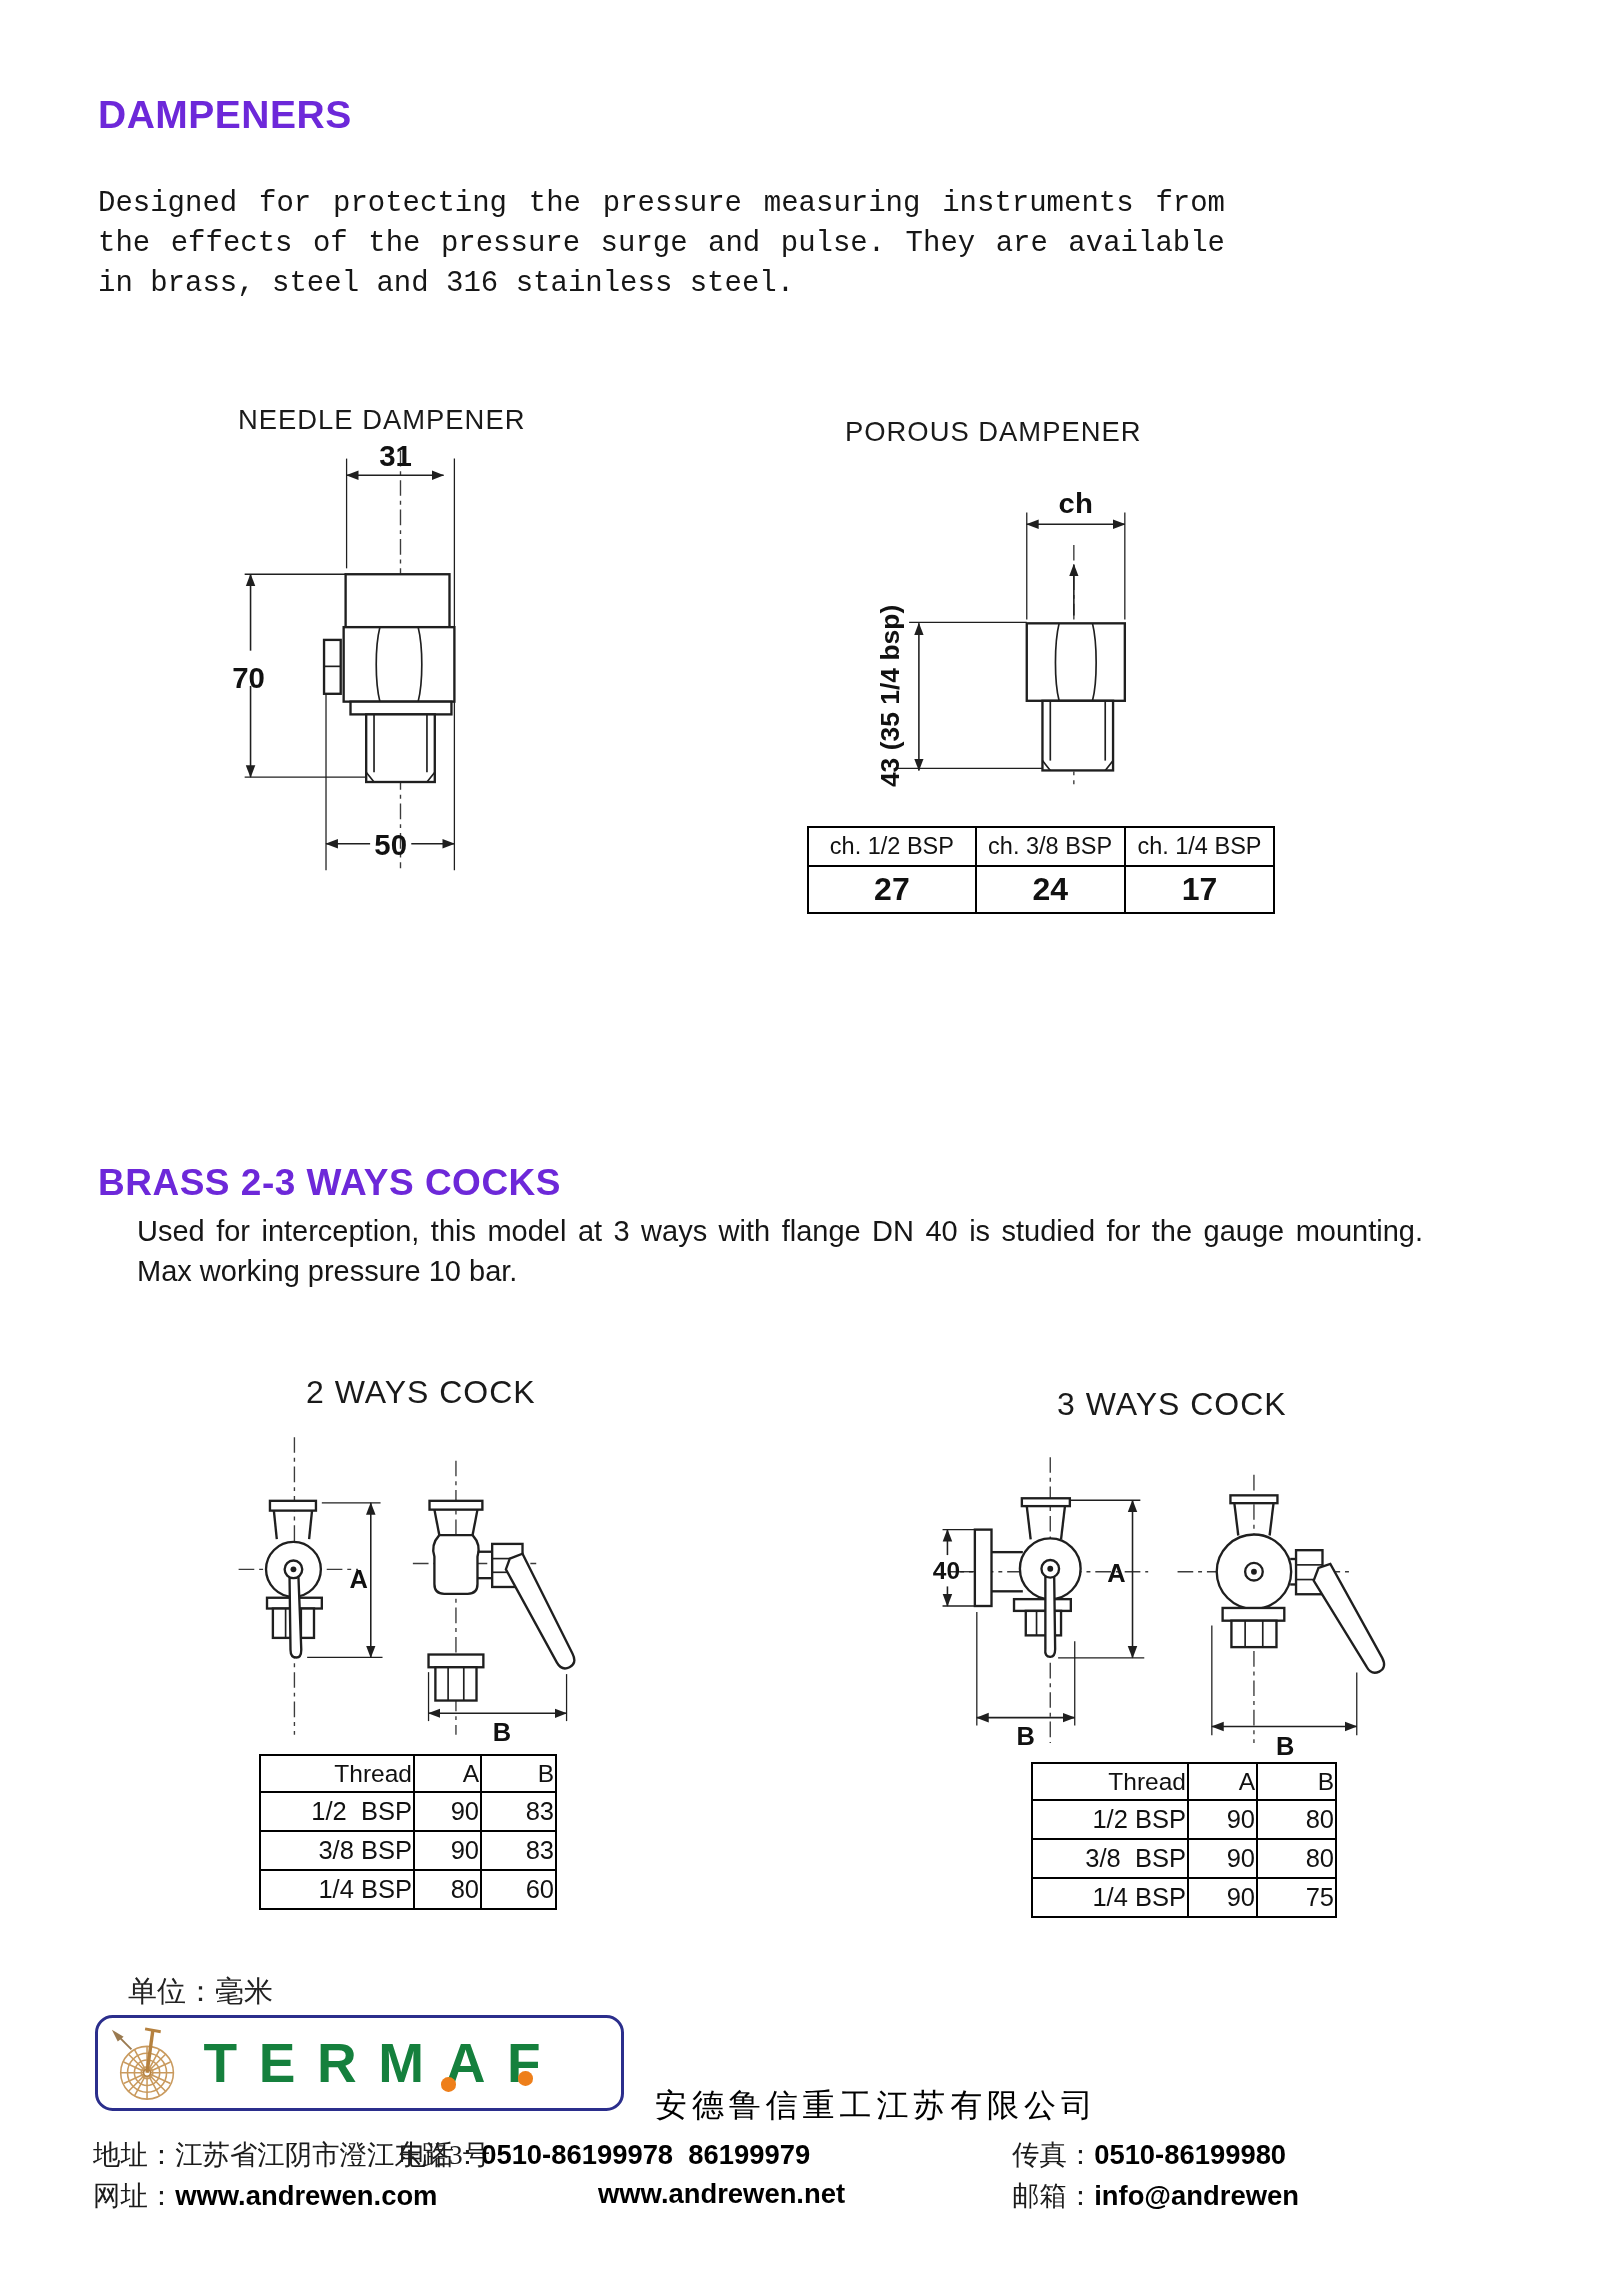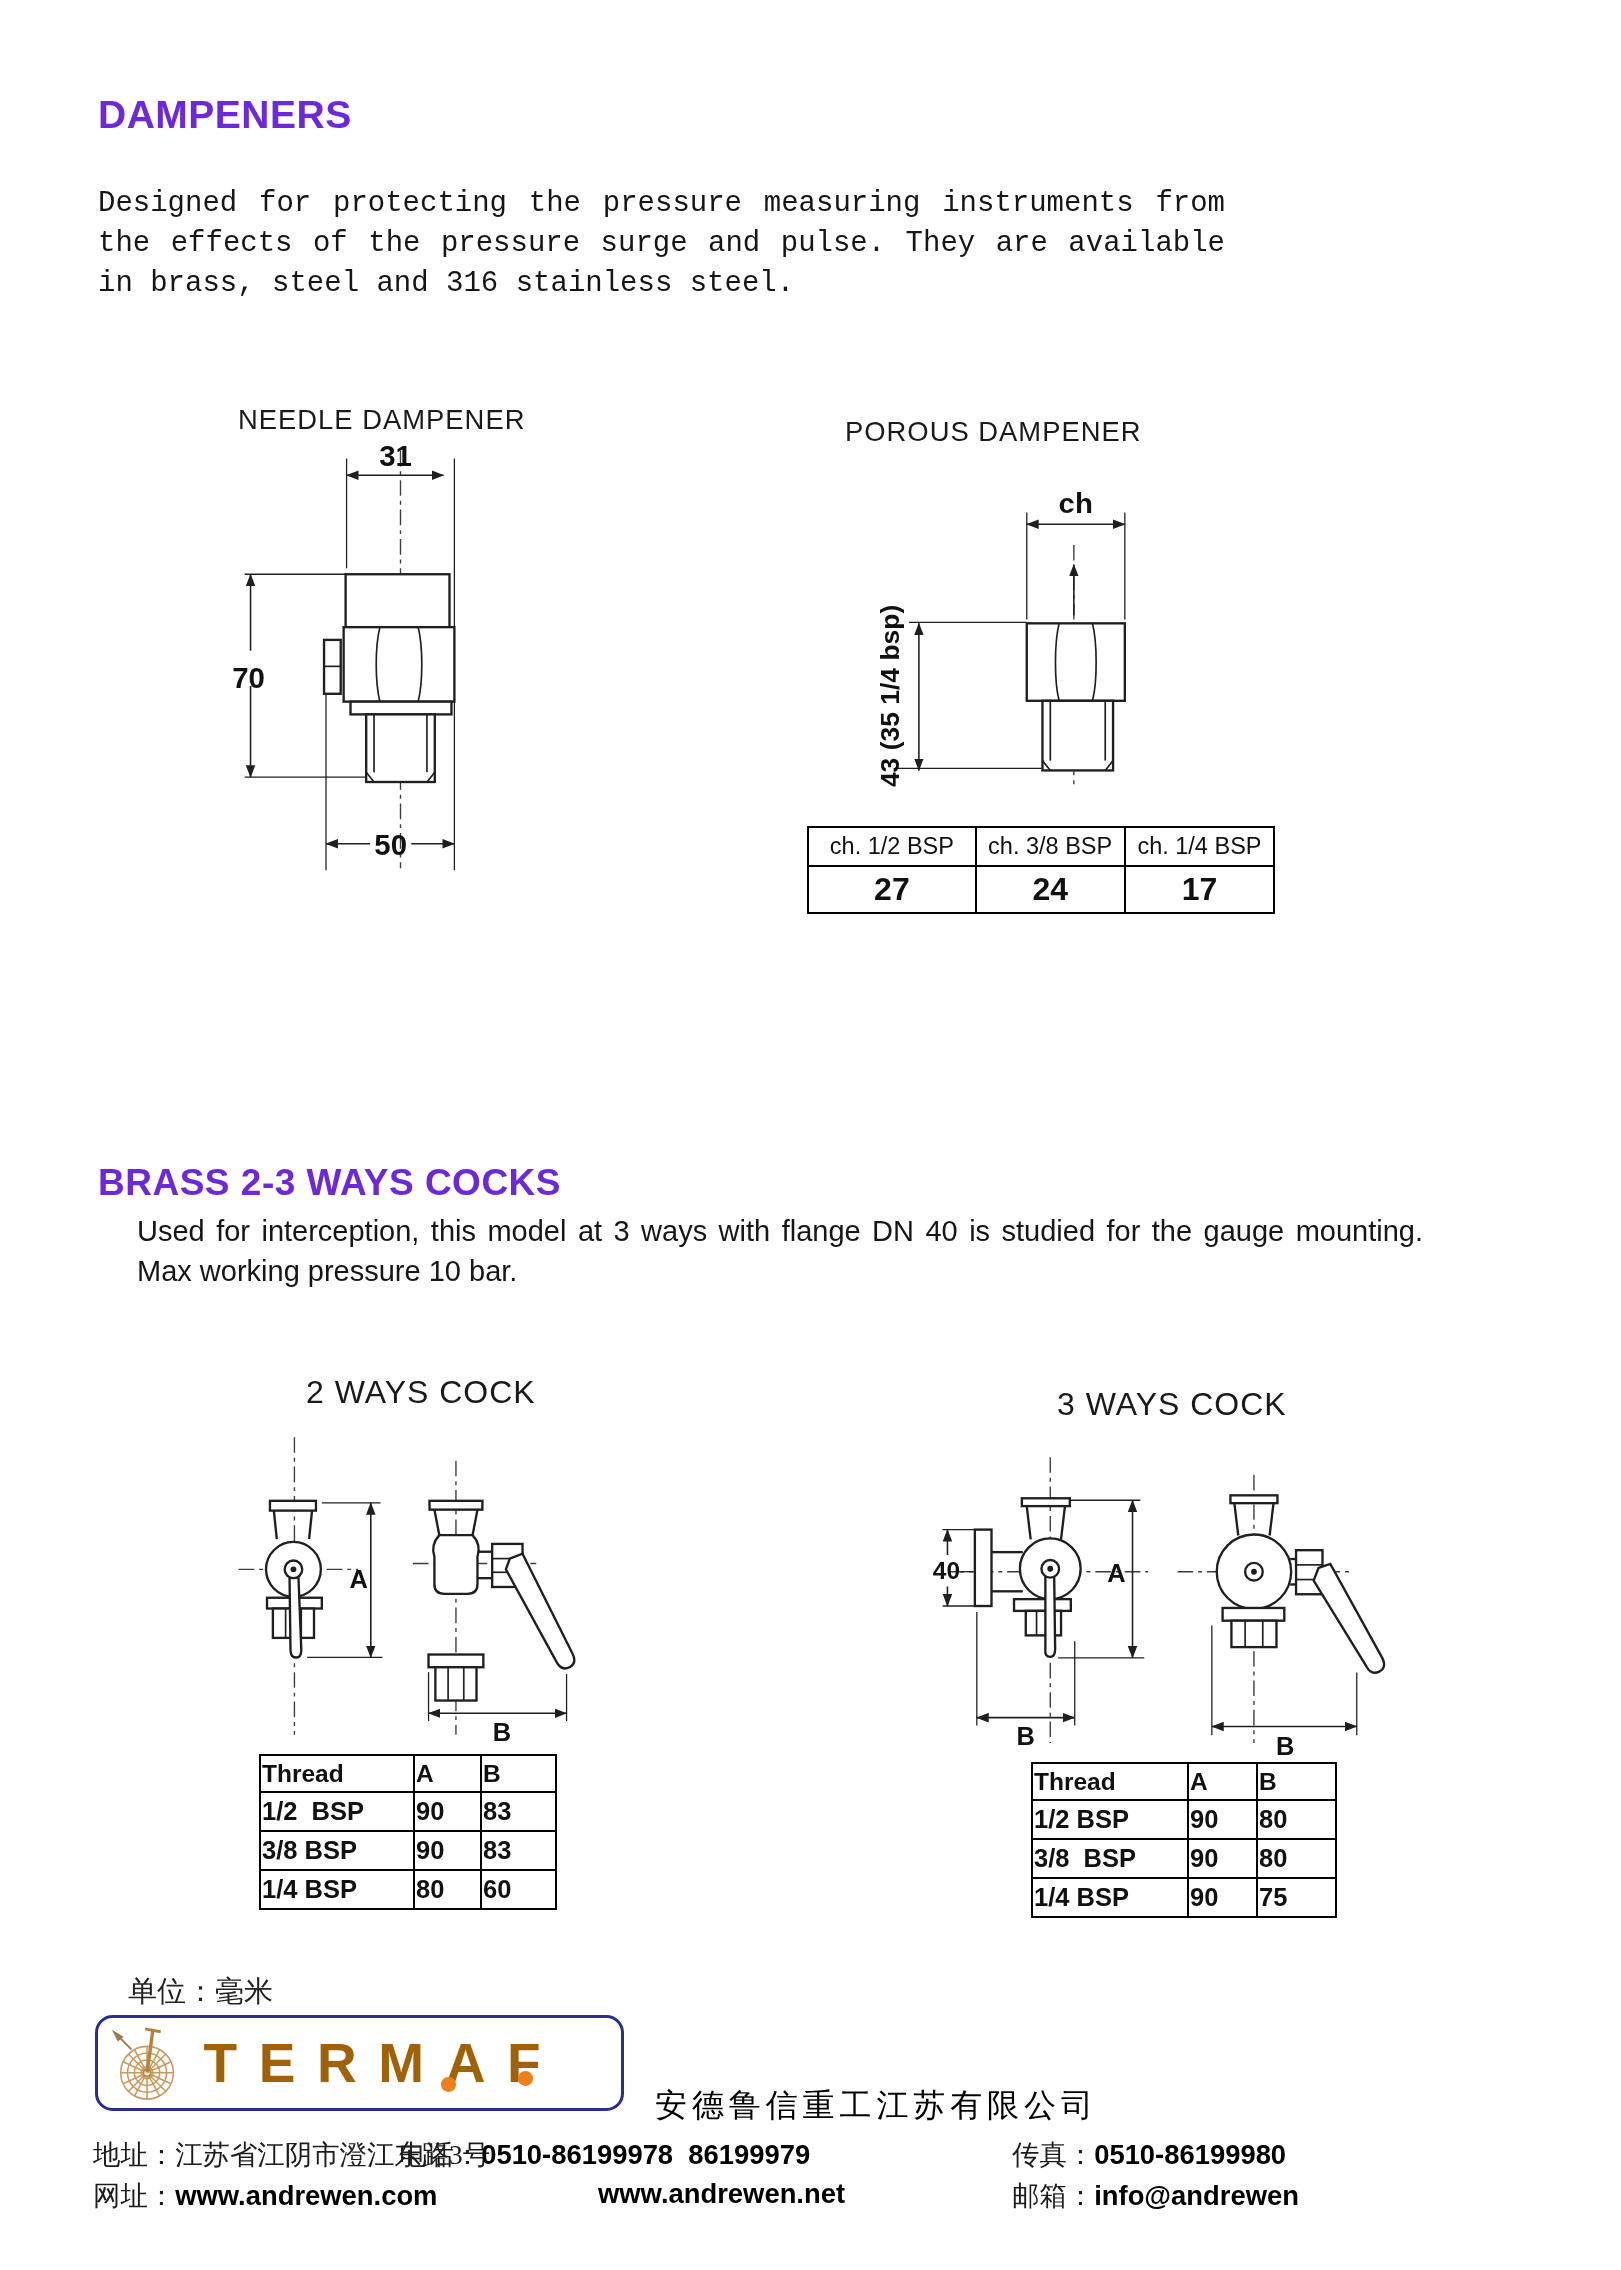--- a/index.html
+++ b/index.html
@@ -21,28 +21,28 @@
   .dl{stroke:#1f1f1f;stroke-width:1.6;fill:none;}
   .dt{font:bold 30px "Liberation Sans",sans-serif;fill:#111;}
   .dts{font:bold 25px "Liberation Sans",sans-serif;fill:#111;}
   .dtr{font:bold 27px "Liberation Sans",sans-serif;fill:#111;}
   .dta{font:bold 26px "Liberation Sans",sans-serif;fill:#111;}
 
   table{border-collapse:collapse;background:#fff;}
   .ptable th,.ptable td{border:2.9px solid #000;text-align:center;white-space:pre;}
   .ptable th{font-size:23.5px;font-weight:normal;height:37px;padding:0 5.9px;}
   .ptable td{font-size:32px;font-weight:bold;height:43px;}
-  .ctable th,.ctable td{border:2.9px solid #000;text-align:left;font-weight:bold;white-space:pre;}
+  .ctable th,.ctable td{border:2.9px solid #000;text-align:right;font-weight:normal;white-space:pre;}
   .ctable th{font-size:24.5px;height:33px;}
   .ctable td{font-size:25.5px;height:35px;}
 
   .unit-note{font-size:29px;color:#222;font-family:"Liberation Serif",serif;}
   .logo-box{position:absolute;width:523px;height:90px;border:3.9px solid #2b2e8c;border-radius:17.6px;
             background:#fff;display:flex;align-items:center;}
-  .logo-text{font-size:55px;font-weight:bold;color:#a16207;letter-spacing:21.6px;margin-left:13.7px;
+  .logo-text{font-size:55px;font-weight:bold;color:#15803d;letter-spacing:21.6px;margin-left:13.7px;
              font-family:"Liberation Sans",sans-serif;line-height:1;}
   .logo-dot{position:absolute;width:14.7px;height:14.7px;border-radius:50%;background:#ee7f1b;}
   .company-name{font-size:32px;letter-spacing:4.9px;color:#000;font-family:"Liberation Serif",serif;}
   .c-group{position:absolute;font-size:27.4px;white-space:pre;}
   .c-label{font-family:"Liberation Serif",serif;color:#1c1c1c;}
   .c-val{font-weight:bold;color:#000;}
 </style>
 </head>
 <body>
 

